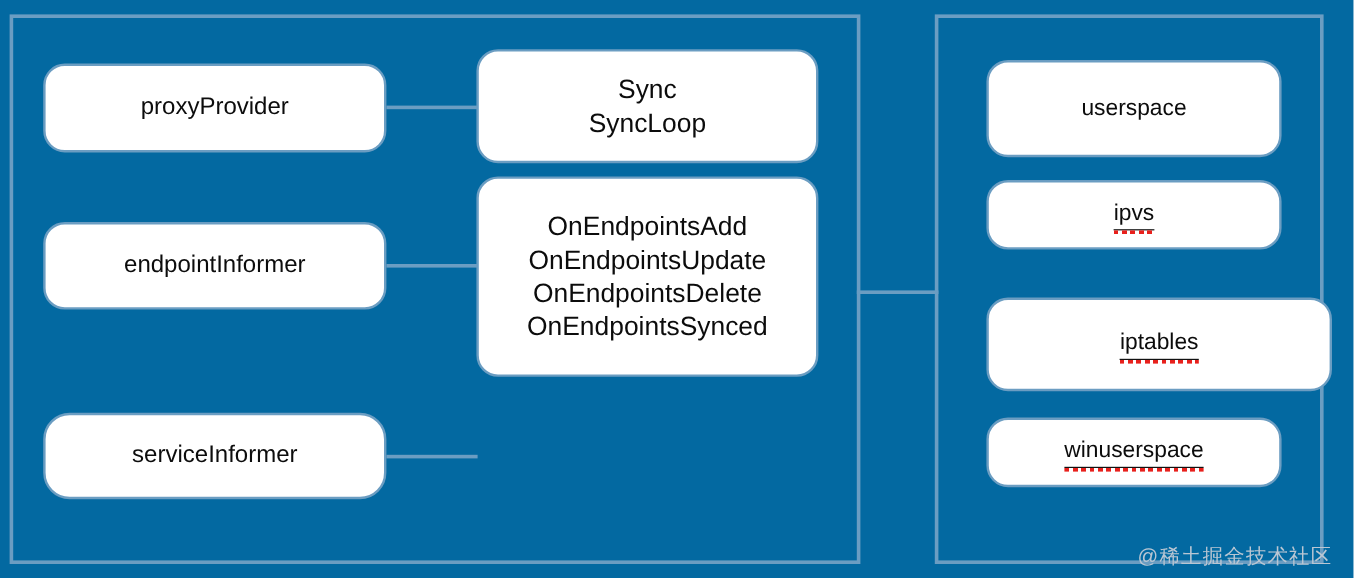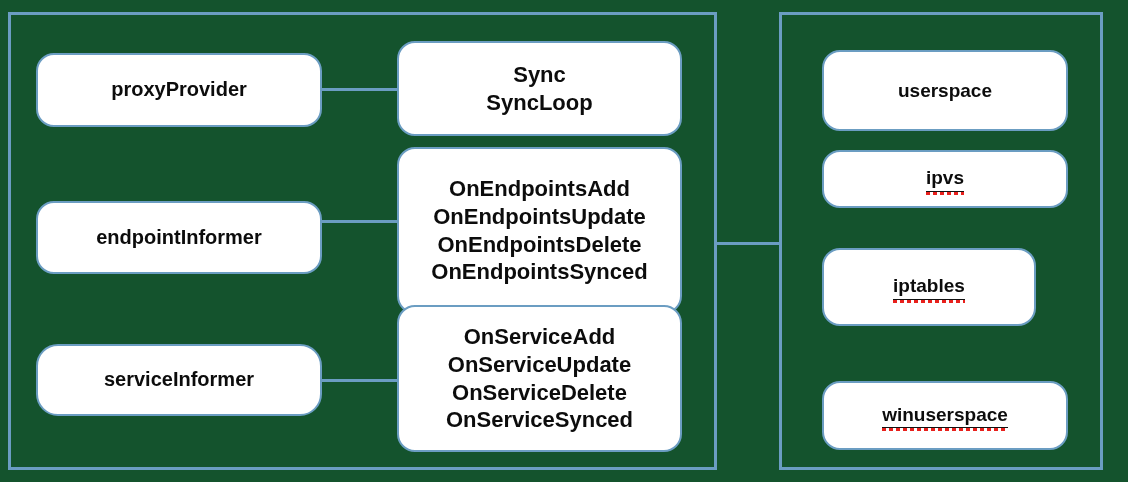--- a/index.html
+++ b/index.html
@@ -7,23 +7,22 @@
     padding: 0;
     background: #ffffff;
   }
   body {
     font-family: "Liberation Sans", sans-serif;
   }
   #canvas {
     position: relative;
     width: 1128px;
     height: 482px;
-    background: #14532d;
+    background: #0369a1;
     overflow: hidden;
-    font-weight: bold;
   }
 
   
   .container-frame {
     position: absolute;
     border: 3px solid #6b9dc2;
     background: transparent;
     box-sizing: border-box;
   }
   #left-container  { left: 8px;   top: 12px; width: 709px; height: 458px; }
@@ -41,35 +40,35 @@
     justify-content: center;
     text-align: center;
     color: #0c0c0c;
     line-height: 1.26;
     white-space: pre-line;
   }
 
   
   .node.left-col { font-size: 20px; }
   #node-proxyProvider    { left: 36px; top: 53px;  width: 286px; height: 74px; }
-  #node-endpointInformer { left: 36px; top: 201px; width: 286px; height: 73px; justify-content: center; }
+  #node-endpointInformer { left: 36px; top: 185px; width: 286px; height: 73px; justify-content: center; }
   #node-serviceInformer  { left: 36px; top: 344px; width: 286px; height: 72px; border-radius: 22px; }
 
   
   .node.mid-col { font-size: 22px; }
   #node-sync           { left: 397px; top: 41px;  width: 285px; height: 95px; }
   #node-endpointsfuncs { left: 397px; top: 147px; width: 285px; height: 167px; }
   #node-servicefuncs   { left: 397px; top: 305px; width: 285px; height: 147px; }
 
   
   .node.right-col { font-size: 19px; }
   #node-userspace     { left: 822px; top: 50px;  width: 246px; height: 81px; }
   #node-ipvs          { left: 822px; top: 150px; width: 246px; height: 58px; }
-  #node-iptables      { left: 822px; top: 248px; width: 214px; height: 78px; }
-  #node-winuserspace  { left: 822px; top: 348px; width: 246px; height: 69px; margin-top: 33px; }
+  #node-iptables      { left: 822px; top: 248px; width: 288px; height: 78px; }
+  #node-winuserspace  { left: 822px; top: 348px; width: 246px; height: 58px; }
 
   
   .spell {
     position: relative;
     display: inline-block;
     border-bottom: 1px solid #111111;
     padding-bottom: 1px;
   }
   .spell::after {
     content: "";
@@ -134,34 +133,29 @@
   <div class="node mid-col" id="node-sync">
     <span>Sync
 SyncLoop</span>
   </div>
   <div class="node mid-col" id="node-endpointsfuncs">
     <span>OnEndpointsAdd
 OnEndpointsUpdate
 OnEndpointsDelete
 OnEndpointsSynced</span>
   </div>
-  <div class="node mid-col" id="node-servicefuncs">
-    <span>OnServiceAdd
-OnServiceUpdate
-OnServiceDelete
-OnServiceSynced</span>
-  </div>
 
   <div class="node right-col" id="node-userspace">
     <span>userspace</span>
   </div>
   <div class="node right-col" id="node-ipvs">
     <span class="spell">ipvs</span>
   </div>
   <div class="node right-col" id="node-iptables">
     <span class="spell">iptables</span>
   </div>
   <div class="node right-col" id="node-winuserspace">
     <span class="spell">winuserspace</span>
   </div>
 
+  <div id="watermark">@稀土掘金技术社区</div>
 
 </div>
 
 </body></html>

